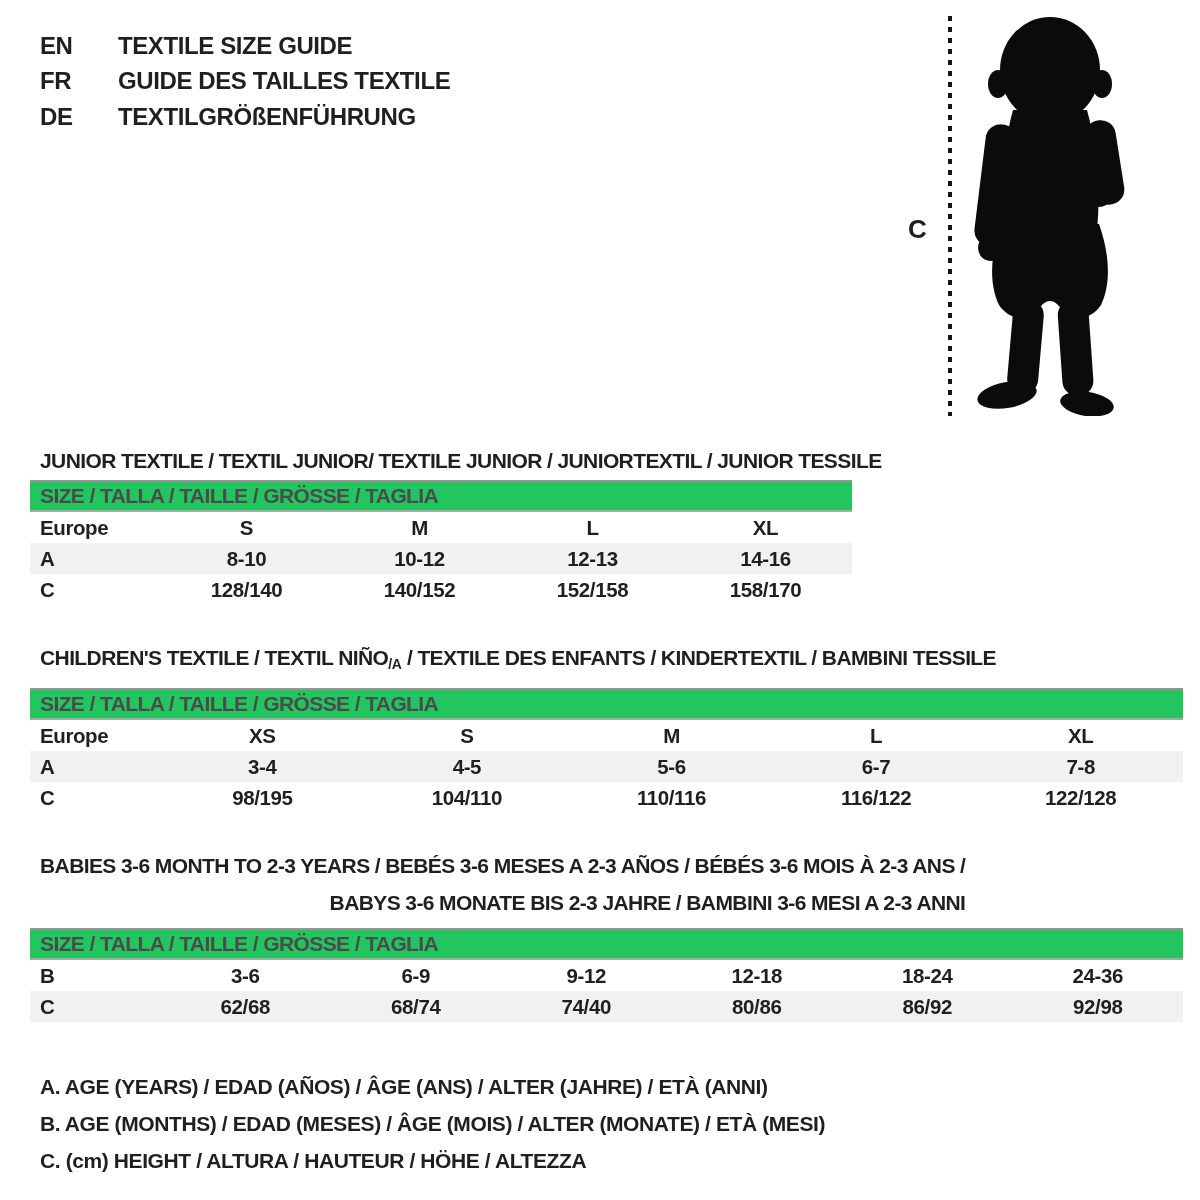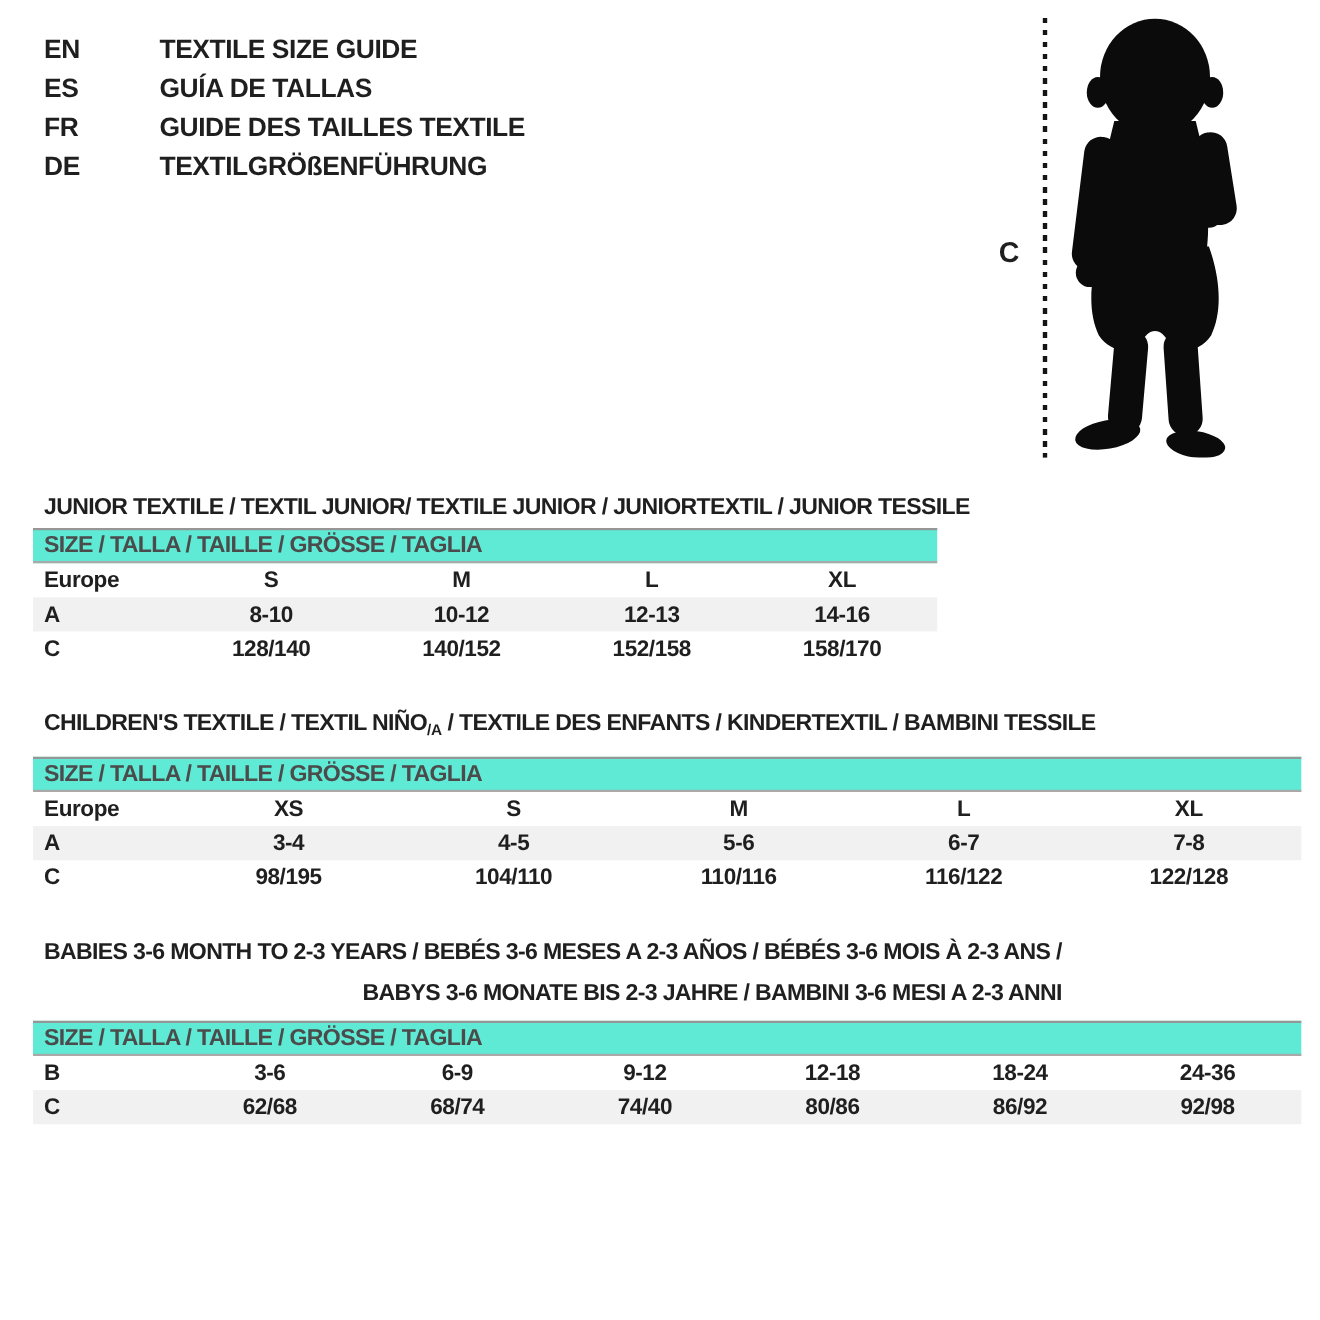--- a/index.html
+++ b/index.html
@@ -12,45 +12,45 @@
     font-weight:700;
     color:#1f1f1f;
     overflow:hidden;
     letter-spacing:-0.4px;
   }
 
   
   .lang-list { position:absolute; left:40px; top:28px; }
   .lang-row { display:flex; height:35.5px; align-items:center; font-size:24px; }
   .lang-code { width:78px; }
-  .lang-title { white-space:nowrap;margin-left:27px; }
+  .lang-title { white-space:nowrap; }
 
   
   .figure { position:absolute; left:890px; top:0; width:310px; height:440px; }
   .measure-label { position:absolute; left:18px; top:214px; font-size:26px; }
   .dash-line {
     position:absolute; left:58px; top:16px; width:4px; height:400px;
     background:repeating-linear-gradient(to bottom,#141414 0 5px,transparent 5px 11px);
   }
   .toddler-svg { position:absolute; left:73px; top:12px; }
 
   
   .sec-head { position:absolute; left:40px; font-size:21px; letter-spacing:-0.6px; white-space:nowrap; }
   .sec-head .subscr { font-size:14px; position:relative; top:4px; letter-spacing:-0.3px; }
   .sec-head .hline { line-height:37px;text-align:right; }
 
   
   .size-table { position:absolute; left:30px; }
   .size-table .size-head {
-    background:#5eead4; color:#4b4b4b;
+    background:#22c55e; color:#4b4b4b;
     border-top:2px solid #969696; border-bottom:2px solid #a9a9a9;
     height:32px; line-height:28px;
     padding-left:10px; font-size:21px; letter-spacing:-0.6px;
   }
-  .trow { display:flex; height:31px; align-items:center; font-size:20.5px;justify-content:flex-end; }
+  .trow { display:flex; height:31px; align-items:center; font-size:20.5px; }
   .trow.alt { background:#f1f1f1; }
   .tlabel { width:130px; padding-left:10px; }
   .tcell { flex:1; text-align:center; }
 
   .t-junior { width:822px; top:480px; }
   .t-children { width:1153px; top:688px; }
   .t-babies { width:1153px; top:928px; }
 
   .head-junior { top:433px;margin-top:16px; }
   .head-children { top:646px; }
@@ -62,24 +62,20 @@
 </style>
 </head>
 <body>
 
 <div class="page">
 
   <div class="lang-list">
     <div class="lang-row">
       <span class="lang-code">EN</span>
       <span class="lang-title">TEXTILE SIZE GUIDE</span>
-    </div>
-    <div class="lang-row">
-      <span class="lang-code">ES</span>
-      <span class="lang-title">GUÍA DE TALLAS</span>
     </div>
     <div class="lang-row">
       <span class="lang-code">FR</span>
       <span class="lang-title">GUIDE DES TAILLES TEXTILE</span>
     </div>
     <div class="lang-row">
       <span class="lang-code">DE</span>
       <span class="lang-title">TEXTILGRÖßENFÜHRUNG</span>
     </div>
   </div>
@@ -178,14 +174,19 @@
       <span class="tlabel">C</span>
       <span class="tcell">62/68</span>
       <span class="tcell">68/74</span>
       <span class="tcell">74/40</span>
       <span class="tcell">80/86</span>
       <span class="tcell">86/92</span>
       <span class="tcell">92/98</span>
     </div>
   </div>
 
+  <div class="footnotes">
+    <div class="footnote">A. AGE (YEARS) / EDAD (AÑOS) / ÂGE (ANS) / ALTER (JAHRE) / ETÀ (ANNI)</div>
+    <div class="footnote">B. AGE (MONTHS) / EDAD (MESES) / ÂGE (MOIS) / ALTER (MONATE) / ETÀ (MESI)</div>
+    <div class="footnote">C. (cm) HEIGHT / ALTURA / HAUTEUR / HÖHE / ALTEZZA</div>
+  </div>
 
 </div>
 
 </body></html>

